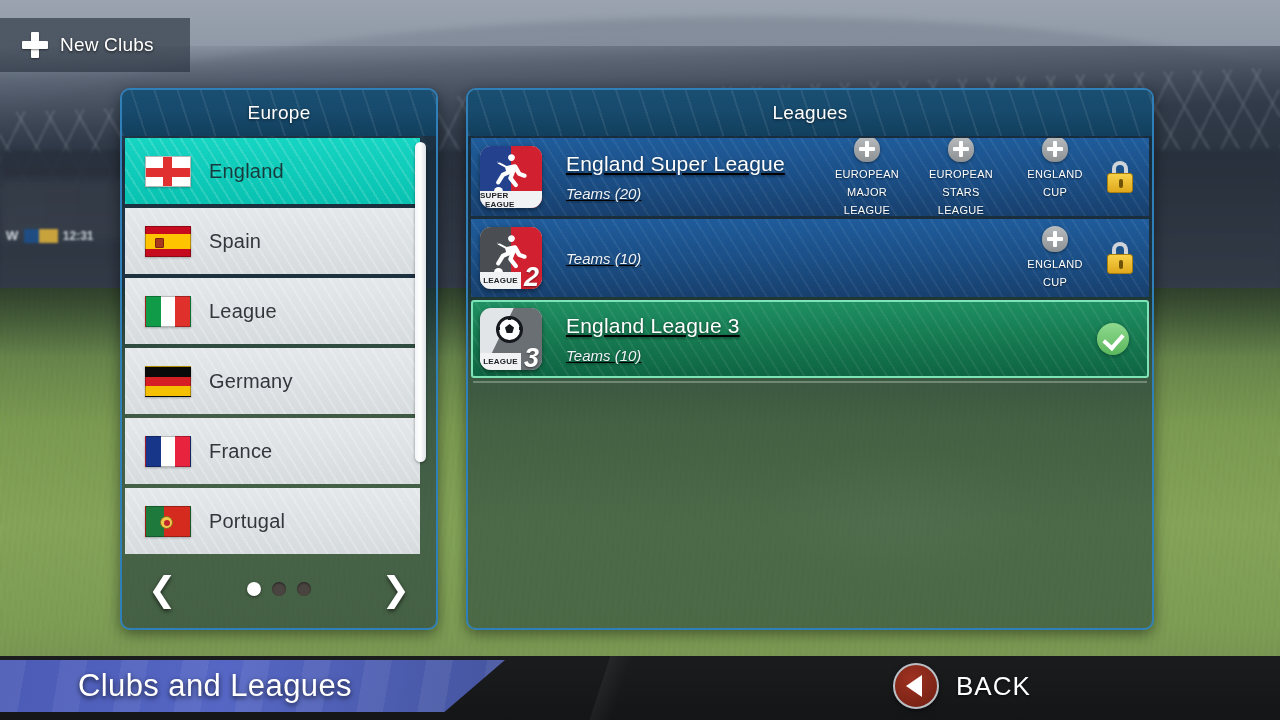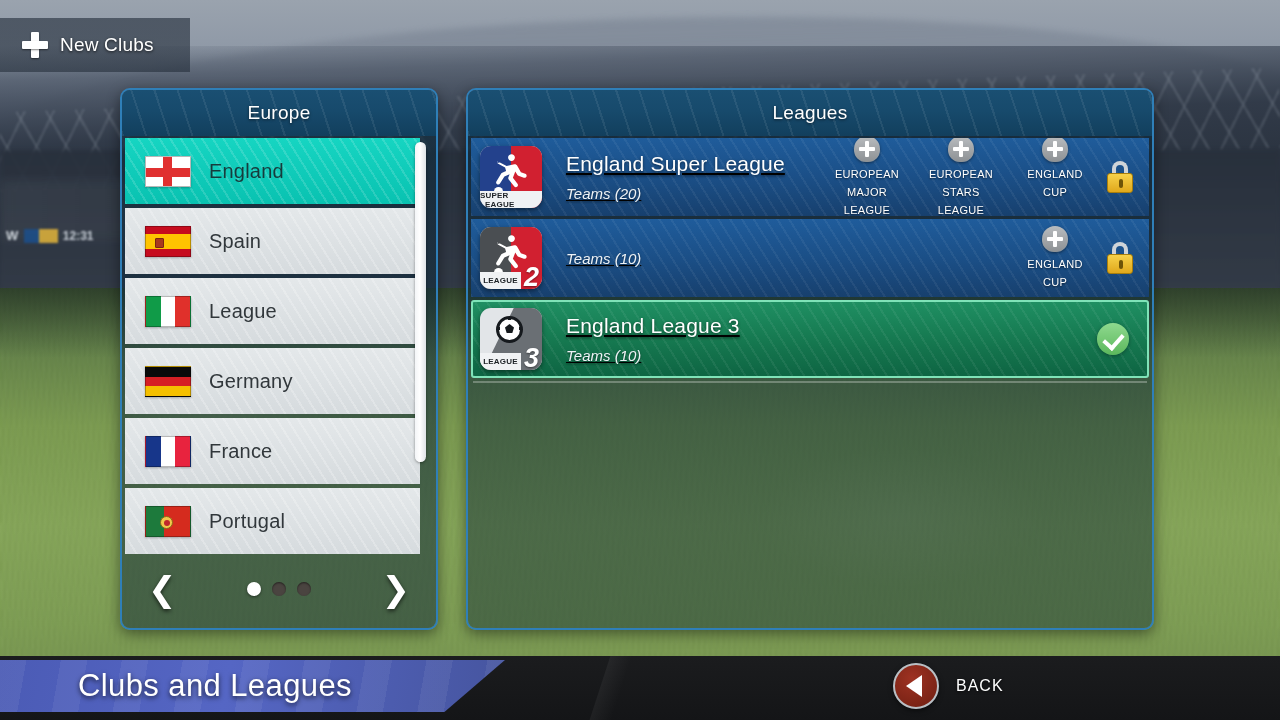--- a/index.html
+++ b/index.html
@@ -457,21 +457,21 @@
     border-right: 16px solid #ffffff;
     margin-left: -2px;
   }
   .navcircle.next .tri {
     border-top: 11px solid transparent;
     border-bottom: 11px solid transparent;
     border-left: 16px solid #ffffff;
     margin-left: 2px;
   }
   .navlabel {
-    color: #ffffff; font-size: 16px; letter-spacing: 1px;
+    color: #ffffff; font-size: 26px; letter-spacing: 1px;
     text-shadow: 0 1px 3px rgba(0,0,0,.7);
   }
 </style>
 </head>
 <body>
 
 <div id="screen">
 
   <div class="bg-sky"></div>
   <div class="bg-roofline"></div>

